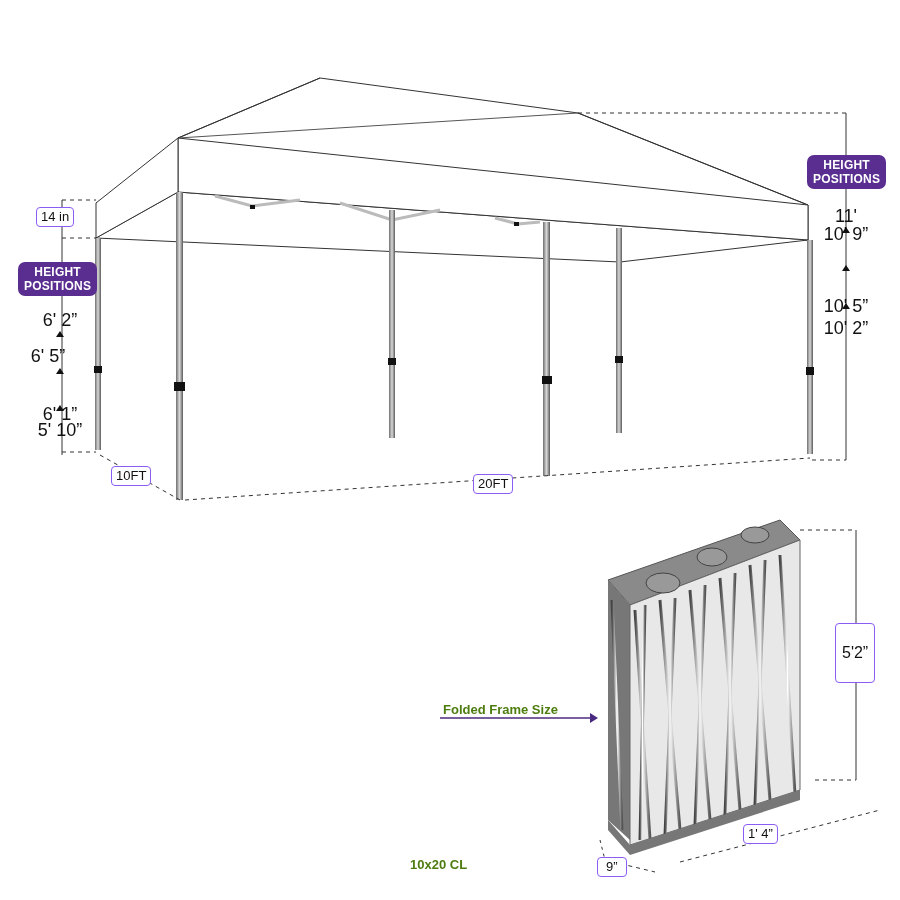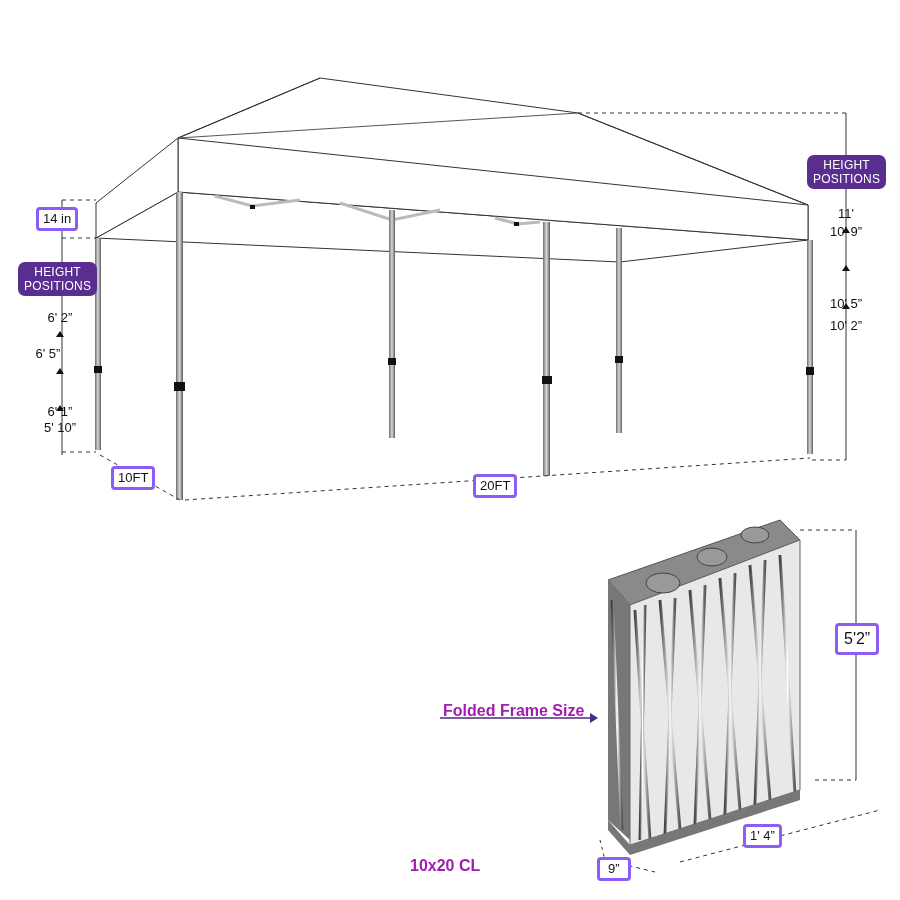--- a/index.html
+++ b/index.html
@@ -1,30 +1,30 @@
 <!DOCTYPE html>
 <html><head>
 <meta charset="utf-8">
 <style>
   html, body { margin: 0; padding: 0; background: #ffffff; }
   body { width: 900px; height: 900px; position: relative; overflow: hidden; font-family: "Liberation Sans", "DejaVu Sans", sans-serif; }
   svg.scene { position: absolute; left: 0; top: 0; }
   .pill {
-    position: absolute; background: #5a2d91; color: #fff; font-weight: normal;
+    position: absolute; background: #5a2d91; color: #fff; font-weight: bold;
     font-size: 12px; line-height: 14px; text-align: center; border-radius: 7px;
     padding: 3px 6px; letter-spacing: 0.2px;
   }
   .pill span { display: block; }
   .box {
-    position: absolute; background: #fff; border: 3px solid #8b5cf6; border-radius: 4px;
+    position: absolute; background: #fff; border: 1px solid #8b5cf6; border-radius: 4px;
     color: #111; font-size: 13px; text-align: center; line-height: 18px; padding: 0 4px;
   }
-  .hval { position: absolute; font-size: 13px; color: #111; text-align: center; width: 60px; }
+  .hval { position: absolute; font-size: 18px; color: #111; text-align: center; width: 60px; }
   .tri { position: absolute; width: 0; height: 0; border-left: 4px solid transparent; border-right: 4px solid transparent; border-bottom: 6px solid #111; }
-  .purple-label { position: absolute; color: #a21caf; font-weight: bold; font-size: 16px; }
+  .purple-label { position: absolute; color: #4d7c0f; font-weight: bold; font-size: 13px; }
 </style>
 </head>
 <body>
 
 <svg class="scene" width="900" height="900" viewBox="0 0 900 900">
   <defs>
     <linearGradient id="leg" x1="0" x2="1">
       <stop offset="0" stop-color="#6e6e6e"></stop>
       <stop offset="0.5" stop-color="#d8d8d8"></stop>
       <stop offset="1" stop-color="#5a5a5a"></stop>
@@ -145,17 +145,17 @@
 </div>
 <div class="hval" style="left:816px; top:206px;">11'</div>
 <div class="tri" style="left:842px; top:227px;"></div>
 <div class="hval" style="left:816px; top:224px;">10' 9”</div>
 <div class="tri" style="left:842px; top:265px;"></div>
 <div class="hval" style="left:816px; top:296px;text-align:center;">10' 5”</div>
 <div class="tri" style="left:842px; top:303px;"></div>
 <div class="hval" style="left:816px; top:318px;">10' 2”</div>
 
 <div class="purple-label" style="left:443px; top:702px;">Folded Frame Size</div>
-<div class="box" style="left:835px; top:623px; font-size:16px; line-height:26px; padding:0 6px;">5'2”</div>
+<div class="box" style="left:835px; top:623px; font-size:16px; line-height:26px; padding:16px 6px;">5'2”</div>
 <div class="box" style="left:743px; top:824px;">1' 4”</div>
 <div class="box" style="left:597px; top:857px; padding:0 8px;">9”</div>
 
 <div class="purple-label" style="left:410px; top:857px;">10x20 CL</div>
 
 </body></html>

